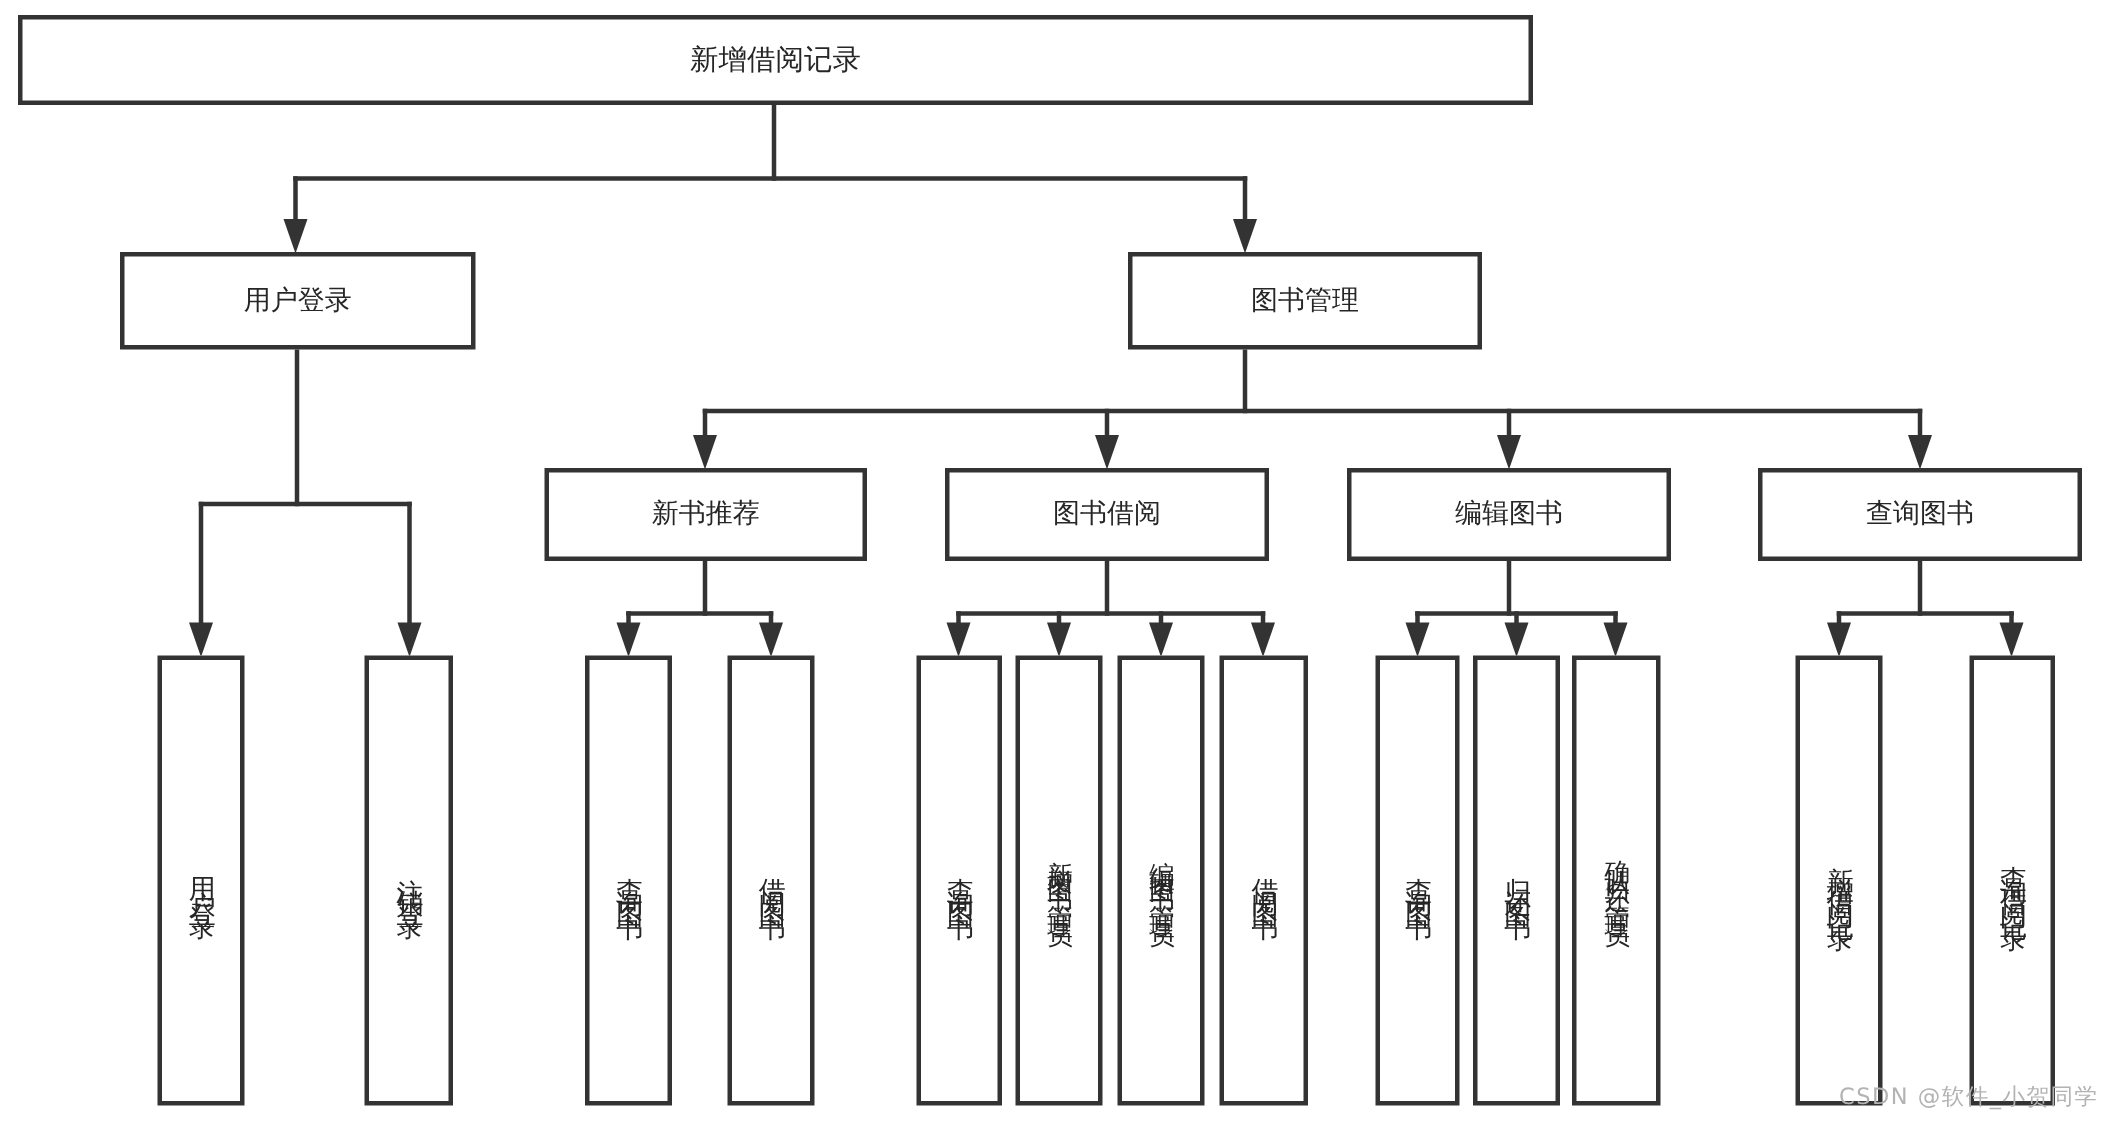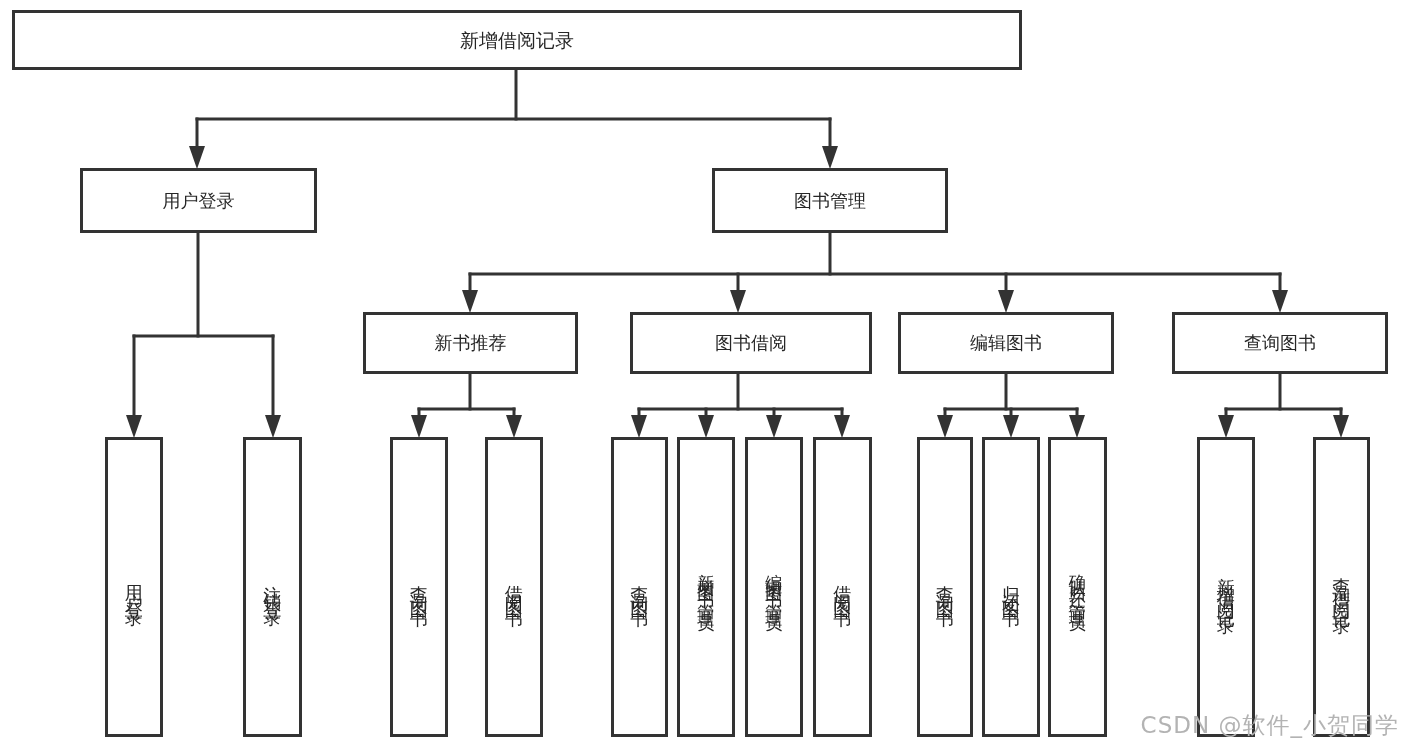--- a/index.html
+++ b/index.html
@@ -48,21 +48,21 @@
   }
   .node.vertical.long {
     letter-spacing: 6px;
     font-size: 17px;
   }
   .watermark {
     position: absolute;
     right: 6px;
     bottom: 6px;
     color: #b3b3b3;
-    font-size: 23px;
+    font-size: 15px;
     letter-spacing: 1px;
     white-space: nowrap;
   }
 </style>
 </head>
 <body>
 
 <div class="canvas">
 
   <svg class="connectors" viewBox="0 0 1405 747" xmlns="http://www.w3.org/2000/svg">
@@ -127,24 +127,24 @@
       <polygon points="1003,415 1019,415 1011,438"></polygon>
       <polygon points="1069,415 1085,415 1077,438"></polygon>
       <polygon points="1218,415 1234,415 1226,438"></polygon>
       <polygon points="1333,415 1349,415 1341,438"></polygon>
     </g>
   </svg>
 
   <div class="node root" style="left:12px; top:10px; width:1010px; height:60px;">新增借阅记录</div>
 
   <div class="node" style="left:80px; top:168px; width:237px; height:65px;">用户登录</div>
-  <div class="node" style="left:712px; top:168px; width:236px; height:65px;">图书管理</div>
+  <div class="node" style="left:752px; top:168px; width:236px; height:65px;">图书管理</div>
 
   <div class="node" style="left:363px; top:312px; width:215px; height:62px;">新书推荐</div>
-  <div class="node" style="left:630px; top:312px; width:242px; height:62px;">图书借阅</div>
+  <div class="node" style="left:630px; top:312px; width:216px; height:62px;">图书借阅</div>
   <div class="node" style="left:898px; top:312px; width:216px; height:62px;">编辑图书</div>
   <div class="node" style="left:1172px; top:312px; width:216px; height:62px;">查询图书</div>
 
   <div class="node vertical" style="left:105px; top:437px; width:58px; height:300px;">用户登录</div>
   <div class="node vertical" style="left:243px; top:437px; width:59px; height:300px;">注销登录</div>
 
   <div class="node vertical" style="left:390px; top:437px; width:58px; height:300px;">查询图书</div>
   <div class="node vertical" style="left:485px; top:437px; width:58px; height:300px;">借阅图书</div>
 
   <div class="node vertical" style="left:611px; top:437px; width:57px; height:300px;">查询图书</div>

